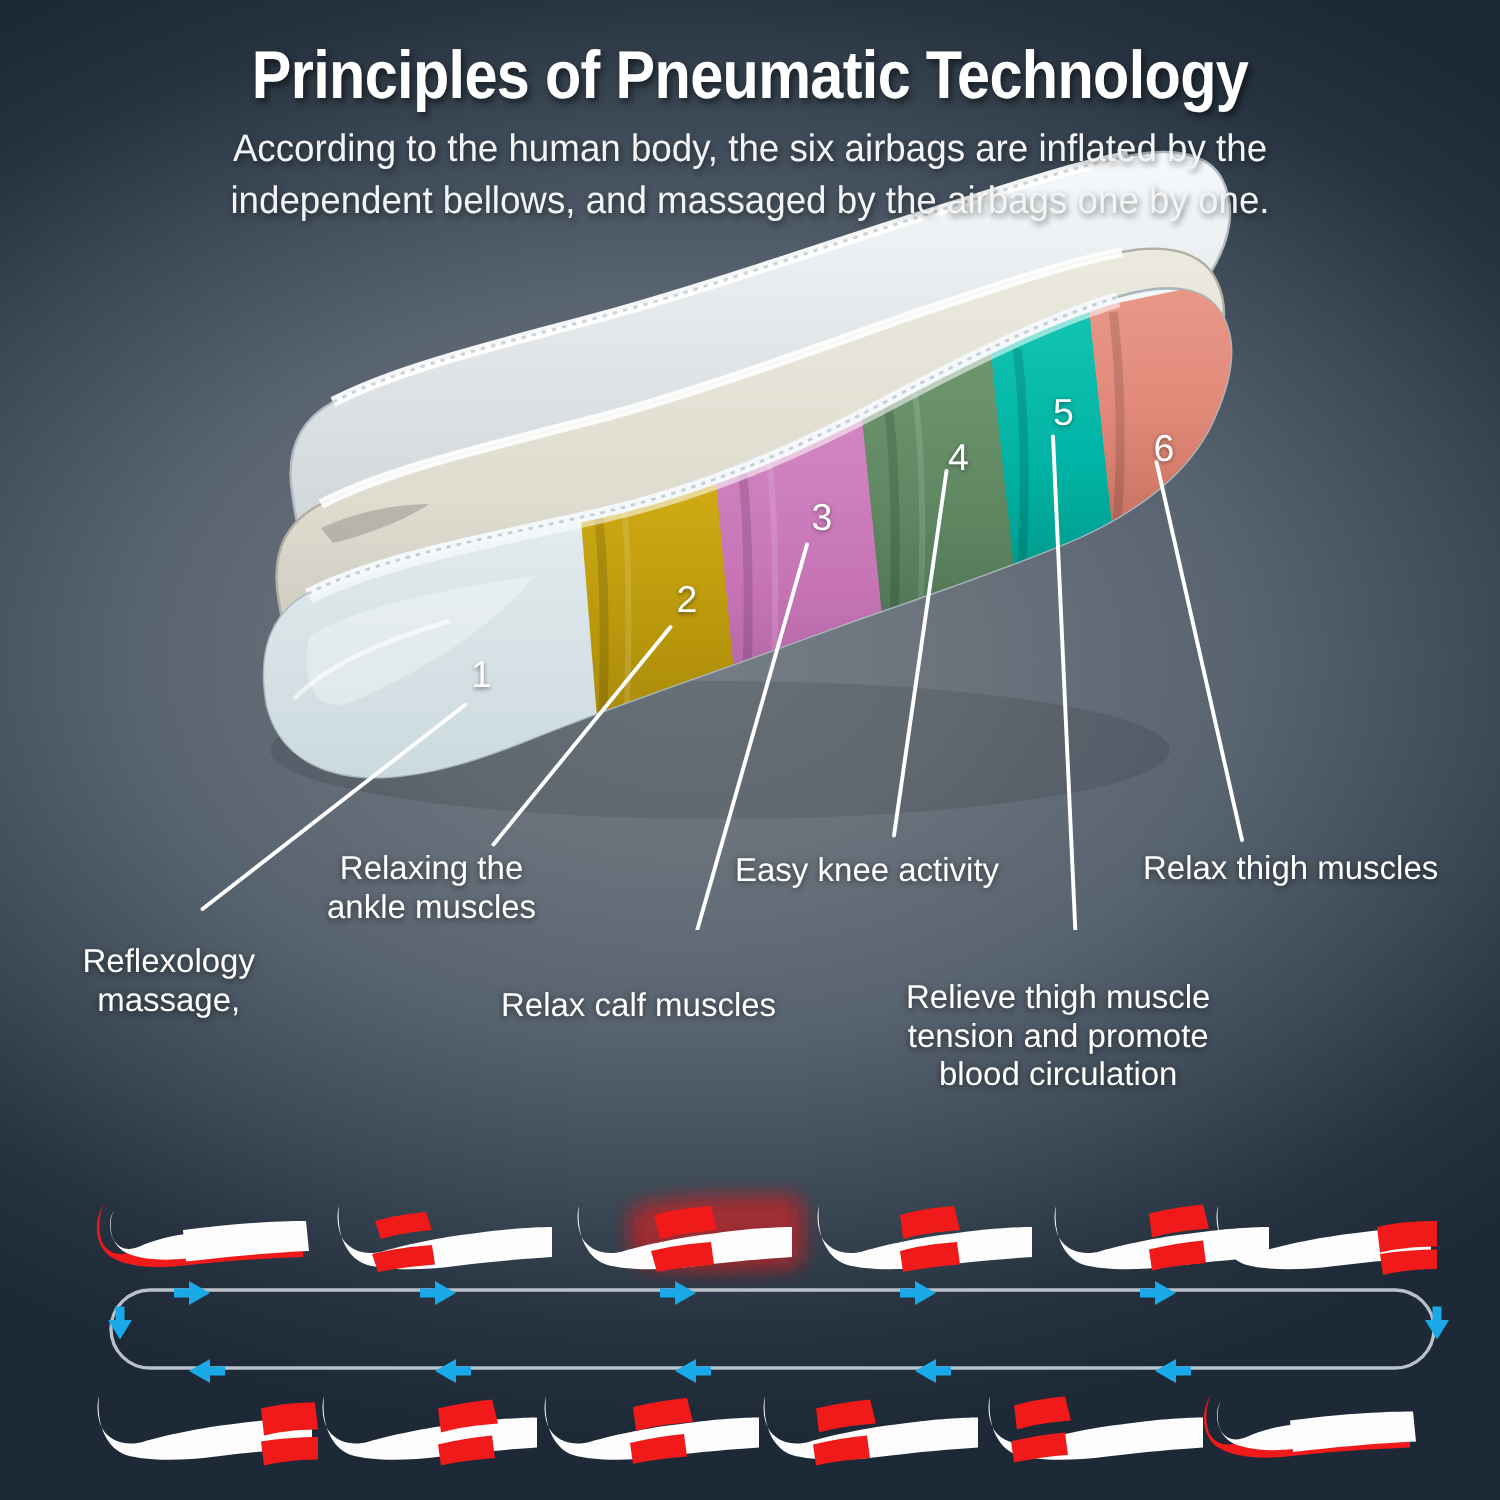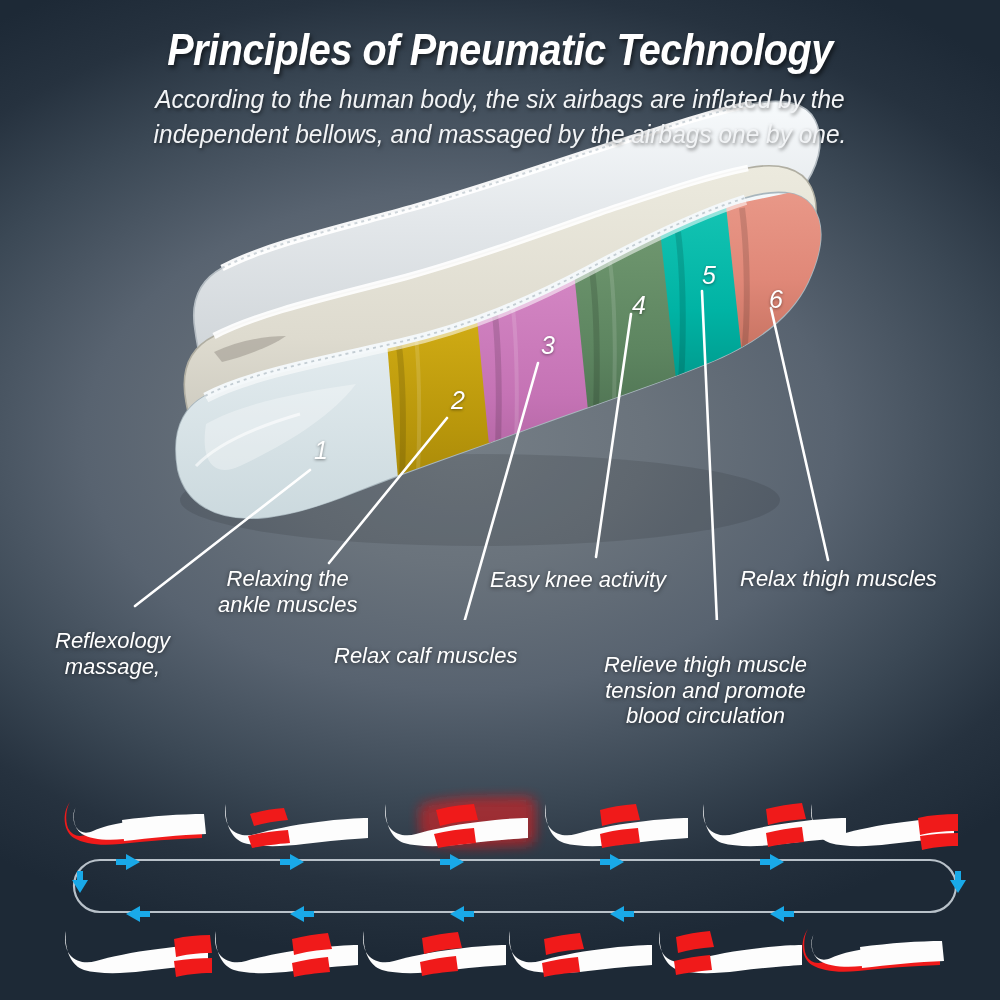--- a/index.html
+++ b/index.html
@@ -9,21 +9,20 @@
     font-family: "Liberation Sans", "DejaVu Sans", sans-serif;
     background:#1e2b38;
   }
   #stage {
     position:relative;
     width:1000px; height:1000px;
     background:
       radial-gradient(ellipse 780px 520px at 46% 44%, #757e86 0%, #6a737c 24%, #586370 48%, #3b4855 70%, #26323f 86%, #1d2936 100%),
       linear-gradient(160deg,#26323f 0%,#2c3845 40%,#1d2936 100%);
     overflow:hidden;
-    font-style:italic;
   }
 
   
   .header { position:absolute; top:0; left:0; width:1000px; text-align:center; z-index:40; }
   .title {
     font-family:"Liberation Sans Narrow","Liberation Sans",sans-serif;
     font-weight:bold;
     font-size:45px;
     letter-spacing:-0.5px;
     color:#ffffff;
@@ -258,26 +257,26 @@
   <div class="num" style="left:451px; top:388px;">2</div>
   <div class="num" style="left:541px; top:333px;">3</div>
   <div class="num" style="left:632px; top:293px;">4</div>
   <div class="num" style="left:702px; top:263px;">5</div>
   <div class="num" style="left:769px; top:287px;">6</div>
 
   <div class="lbl" style="left:55px;  top:628px;">Reflexology
 massage,</div>
   <div class="lbl" style="left:218px; top:566px;">Relaxing the
 ankle muscles</div>
-  <div class="lbl" style="left:334px; top:643px;">Relax calf muscles</div>
+  <div class="lbl" style="left:334px; top:657px;">Relax calf muscles</div>
   <div class="lbl" style="left:490px; top:567px;">Easy knee activity</div>
   <div class="lbl" style="left:604px; top:652px;">Relieve thigh muscle
 tension and promote
 blood circulation</div>
-  <div class="lbl" style="left:740px; top:566px;">Relax thigh muscles</div>
+  <div class="lbl" style="left:762px; top:566px;">Relax thigh muscles</div>
 
   <svg id="flow" viewBox="0 0 1000 230">
     <defs>
       <filter id="redGlow" x="-60%" y="-60%" width="220%" height="220%">
         <feGaussianBlur stdDeviation="7" result="b"></feGaussianBlur>
         <feMerge>
             <feMergeNode in="b"></feMergeNode>
             <feMergeNode in="b"></feMergeNode>
           </feMerge>
       </filter>

